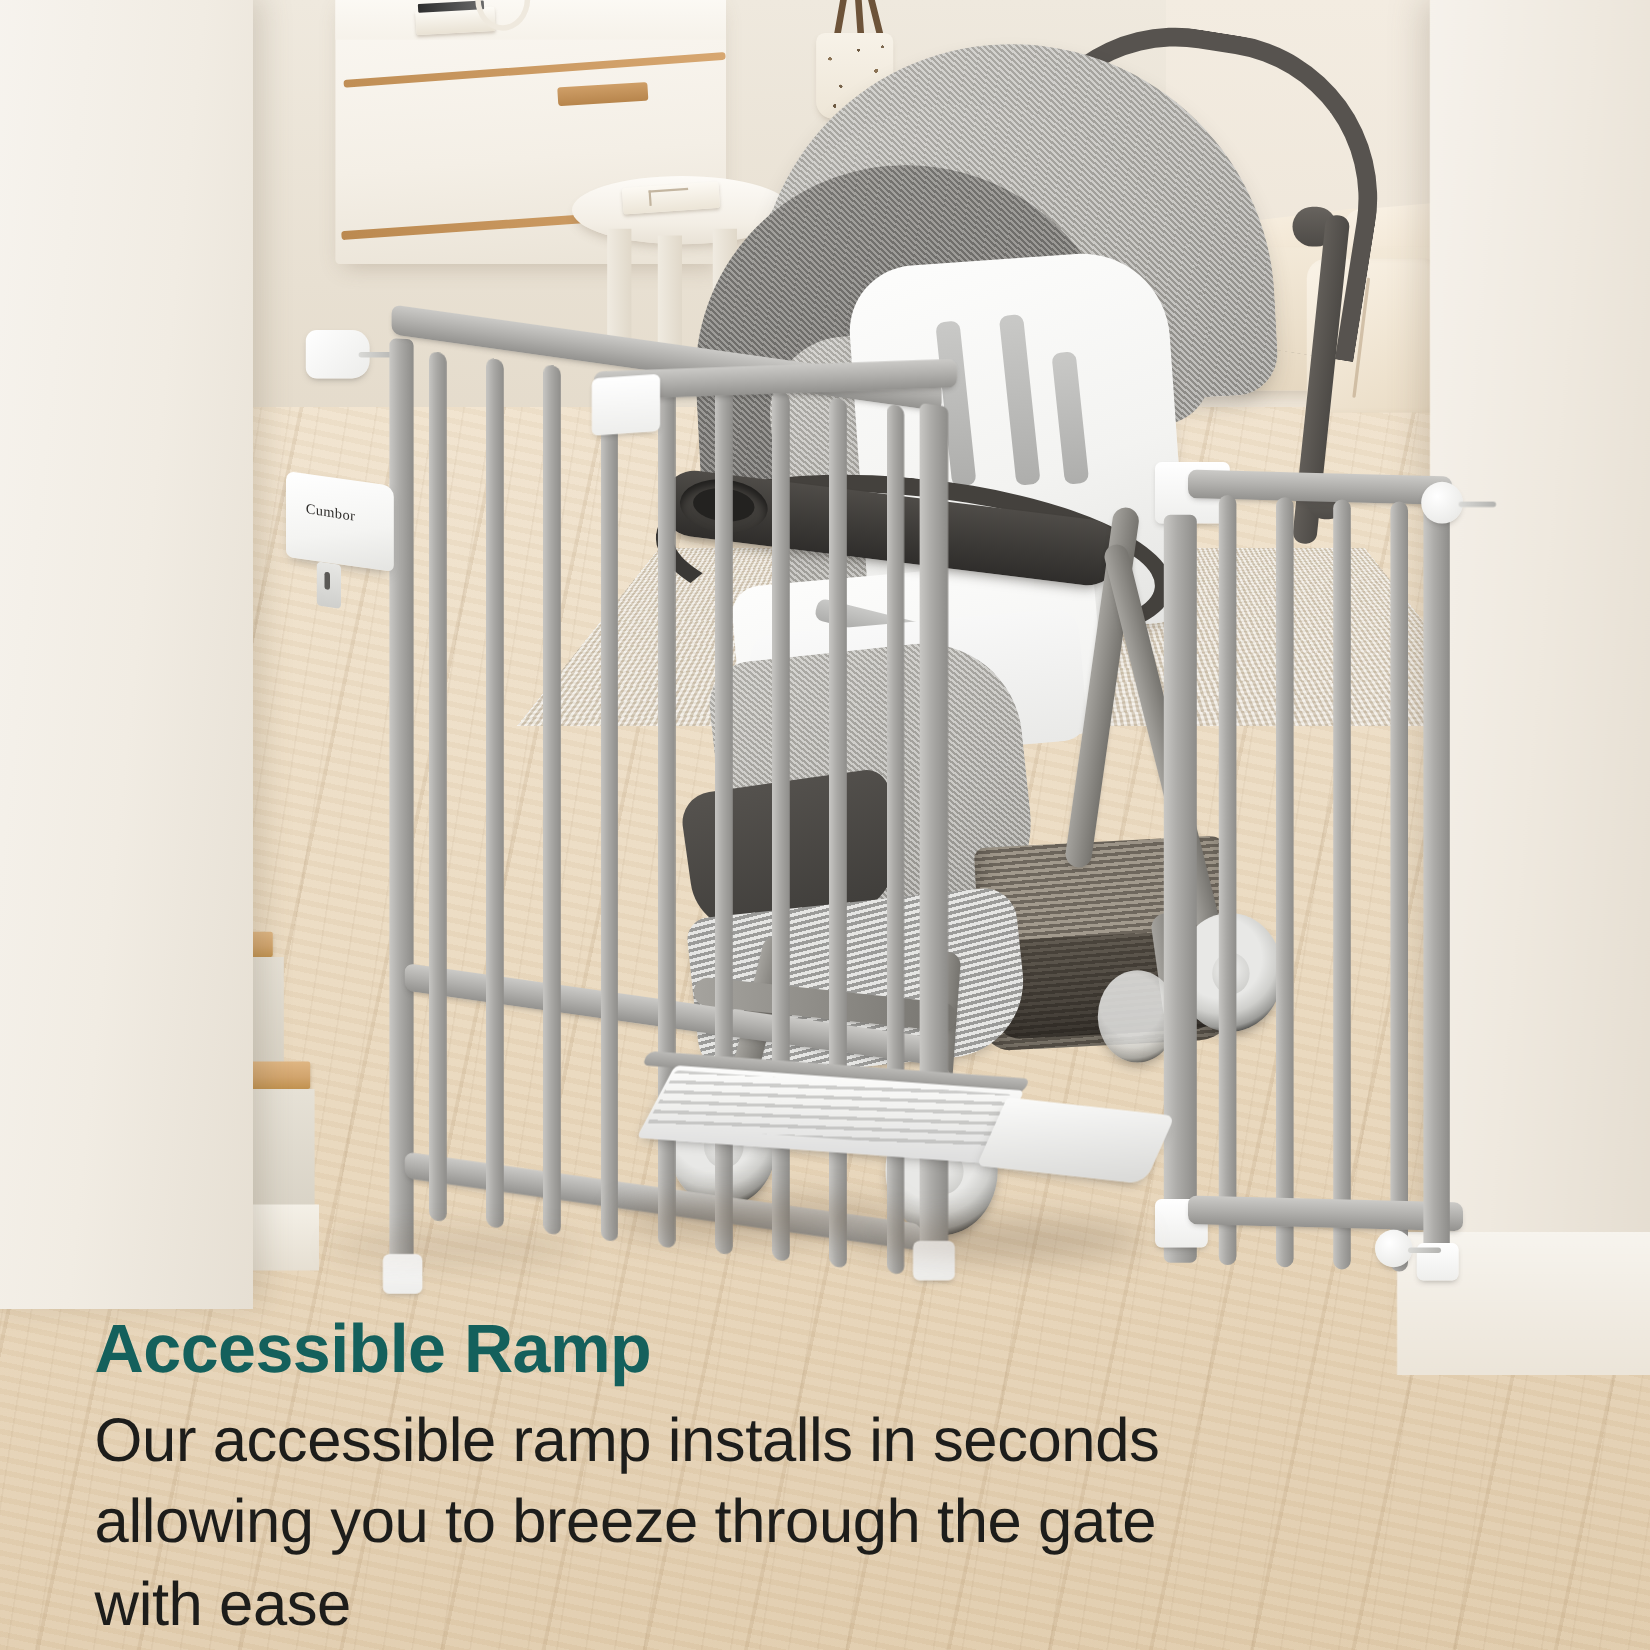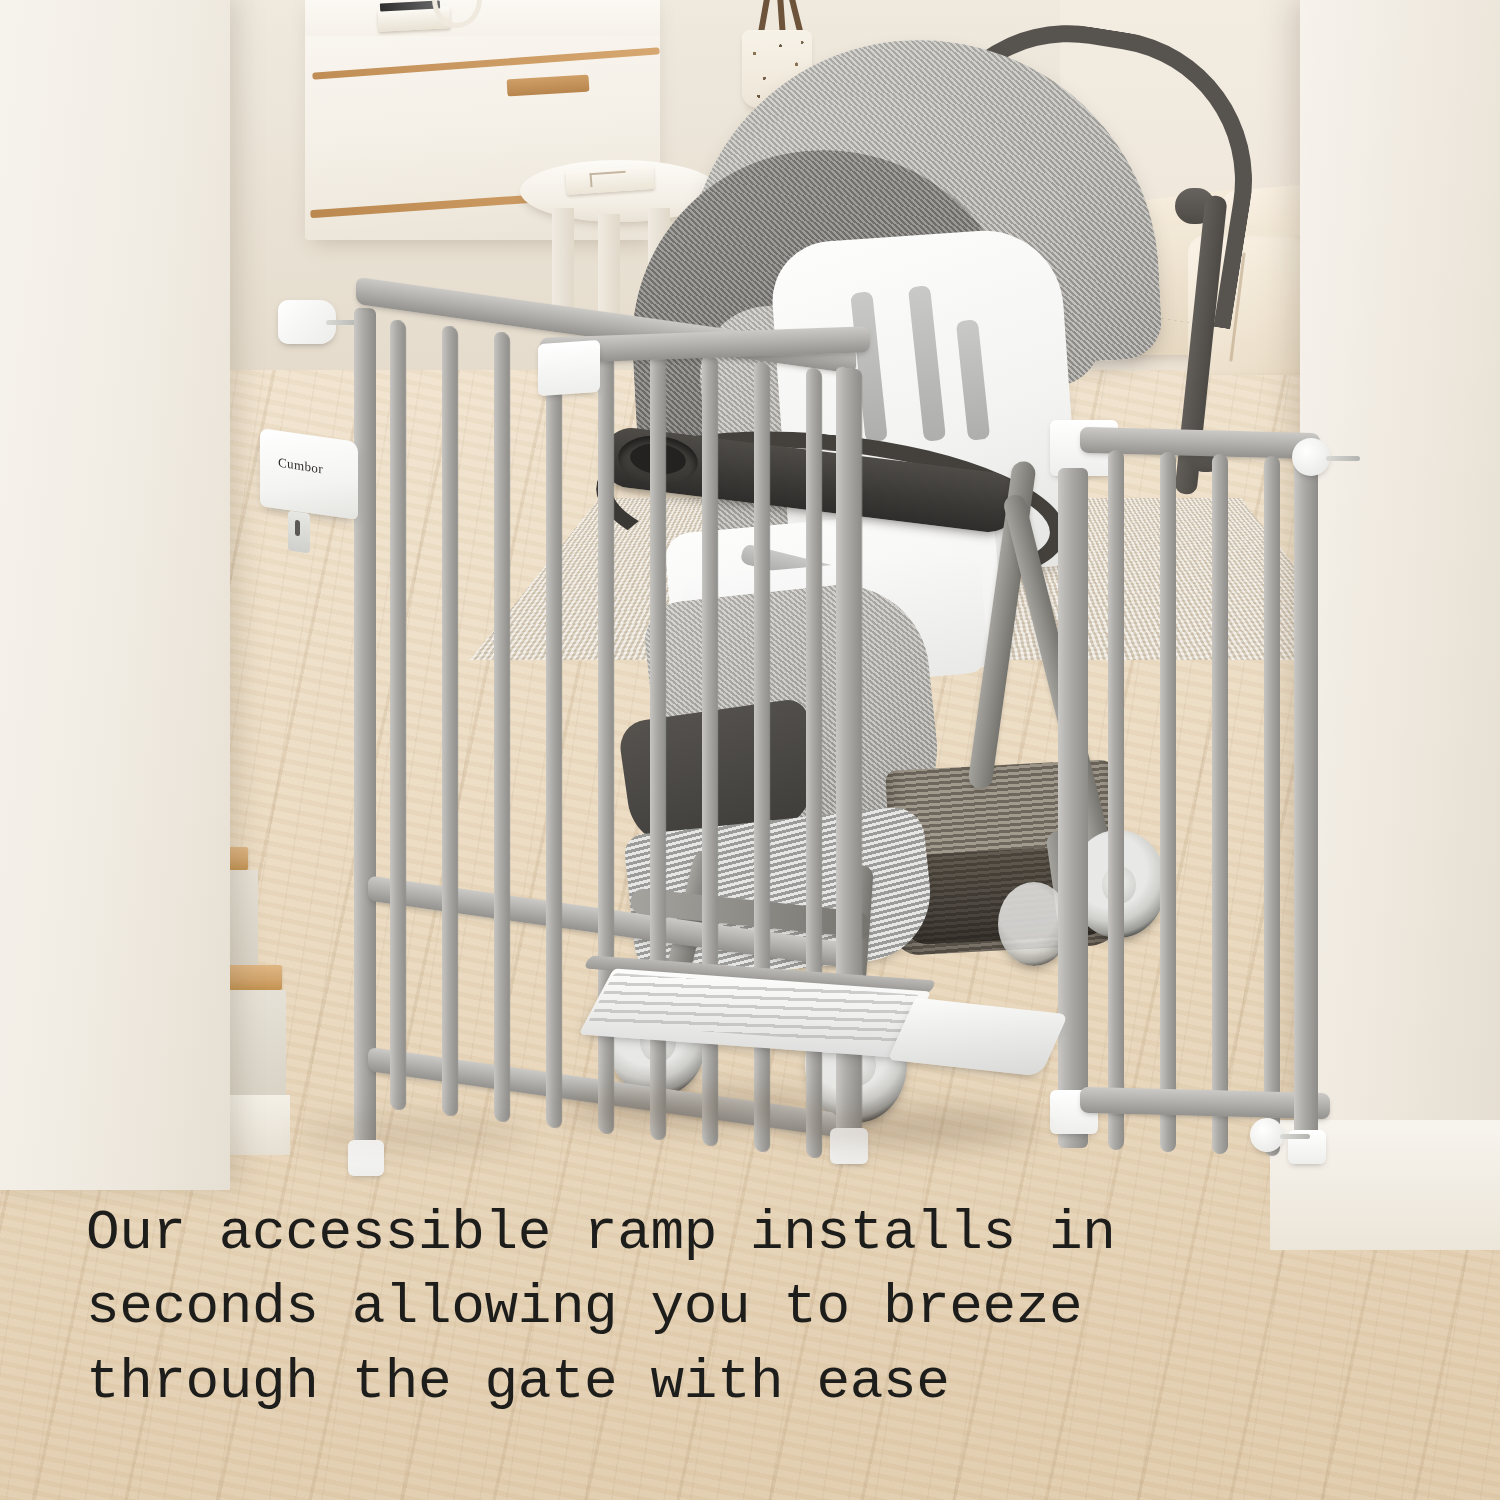--- a/index.html
+++ b/index.html
@@ -262,21 +262,21 @@
   #ramp-wedge{position:absolute;left:648px;top:716px;width:160px;height:62px;
     background:linear-gradient(170deg,#fbfbfa,#d9d9d7);
     border-radius:4px 8px 14px 6px;transform:skewX(-24deg) skewY(6deg);
     box-shadow:0 5px 9px -5px rgba(70,68,65,.5);}
   #ramp-rail{position:absolute;left:330px;top:678px;width:360px;height:13px;
     background:linear-gradient(180deg,#bbbab7,#999895);transform:skewX(-28deg) skewY(4deg);border-radius:6px;}
 
   
   #text-block{position:absolute;left:86px;top:1196px;width:1060px;}
   #headline{font-size:62px;font-weight:bold;line-height:1.0;letter-spacing:-.5px;margin:0 0 14px 0;}
-  #subcopy{font-size:56px;line-height:1.33;margin:0;color:#1d1d1b;letter-spacing:-.4px;font-family:Liberation Mono, monospace;}
+  #subcopy{font-size:56px;line-height:1.33;margin:0;color:#1d1d1b;letter-spacing:-.4px;}
 
   
   .shadow{position:absolute;border-radius:50%;filter:blur(14px);background:rgba(110,90,65,.3);}
 </style>
 </head>
 <body>
 
 <div id="scene">
 
   <div class="layer" id="back-wall"></div>
@@ -440,16 +440,17 @@
     <div id="ramp"></div>
     <div id="ramp-ribs"></div>
     <div id="ramp-wedge"></div>
   </div>
 
   <div class="shadow" style="left:560px;top:1090px;width:260px;height:36px;"></div>
   <div class="shadow" style="left:780px;top:1110px;width:260px;height:34px;"></div>
   <div class="shadow" style="left:300px;top:1120px;width:230px;height:28px;opacity:.55;"></div>
 
   <div id="text-block">
+    <h1 id="headline" style="color: rgb(20, 96, 92);">Accessible Ramp</h1>
     <p id="subcopy" style="color: rgb(29, 29, 27);">Our accessible ramp installs in seconds allowing you to breeze through the gate with ease</p>
   </div>
 
 </div>
 
 </body></html>

